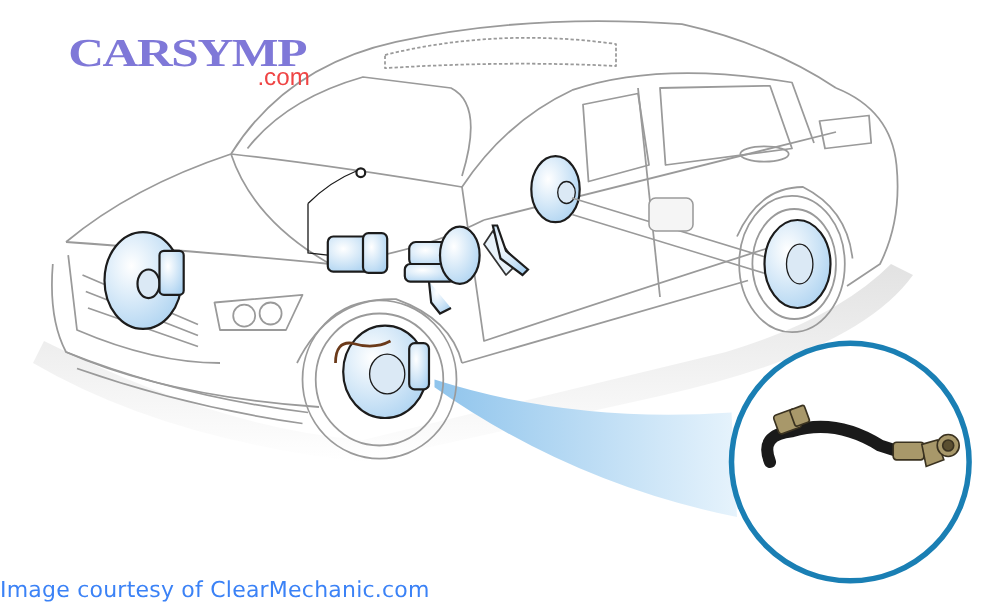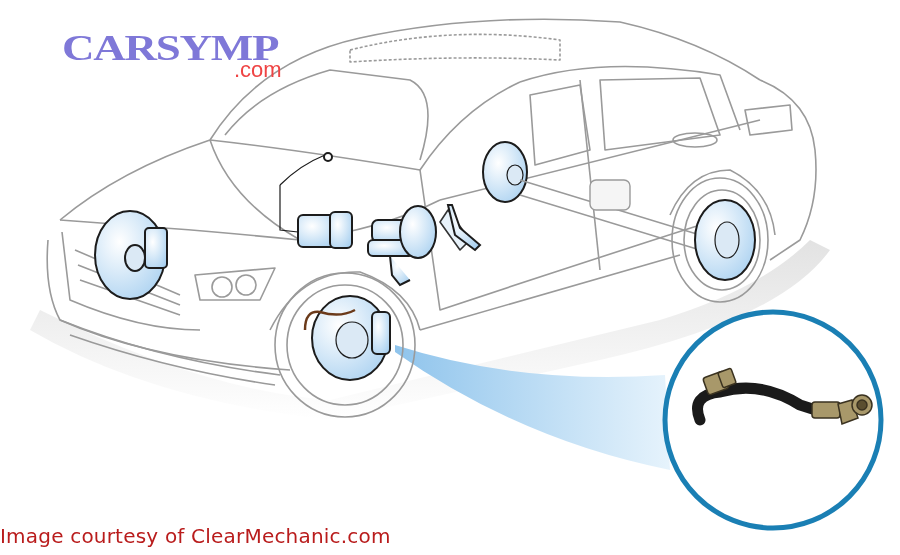--- a/index.html
+++ b/index.html
@@ -1,20 +1,20 @@
 <!DOCTYPE html>
 <html><head>
   <meta charset="utf-8">
   <style>
     html, body { margin:0; padding:0; background:#ffffff; }
     body { width:900px; height:555px; position:relative; overflow:hidden; font-family:"DejaVu Sans", sans-serif; }
     .logo { position:absolute; left:30px; top:28px; width:250px; height:60px;margin-left:32px; }
     .logo-main { position:absolute; left:0; top:0; font-family:"Liberation Serif", serif; font-weight:bold; font-size:36px; letter-spacing:-1px; color:#7f78d8; line-height:40px; transform:scaleX(1.25); transform-origin:left top; }
     .logo-sub { position:absolute; left:172px; top:30px; font-family:Liberation Sans, sans-serif; font-size:22px; color:#ef4444; line-height:24px; }
-    .caption { position:absolute; left:0; top:524px; font-family:"DejaVu Sans", sans-serif; font-size:20px; color:#b91c1c; letter-spacing:0.2px; }
+    .caption { position:absolute; left:0; top:524px; font-family:"DejaVu Sans", sans-serif; font-size:20px; color:#3b82f6; letter-spacing:0.2px; }
     svg.art { position:absolute; left:0; top:0; }
   </style>
 </head>
 <body>
 
 <svg class="art" width="900" height="555" viewBox="0 0 900 555">
   <defs>
     <linearGradient id="beam" x1="0" y1="0" x2="1" y2="0">
       <stop offset="0" stop-color="#8fc4ec"></stop>
       <stop offset="1" stop-color="#e6f3fc"></stop>

